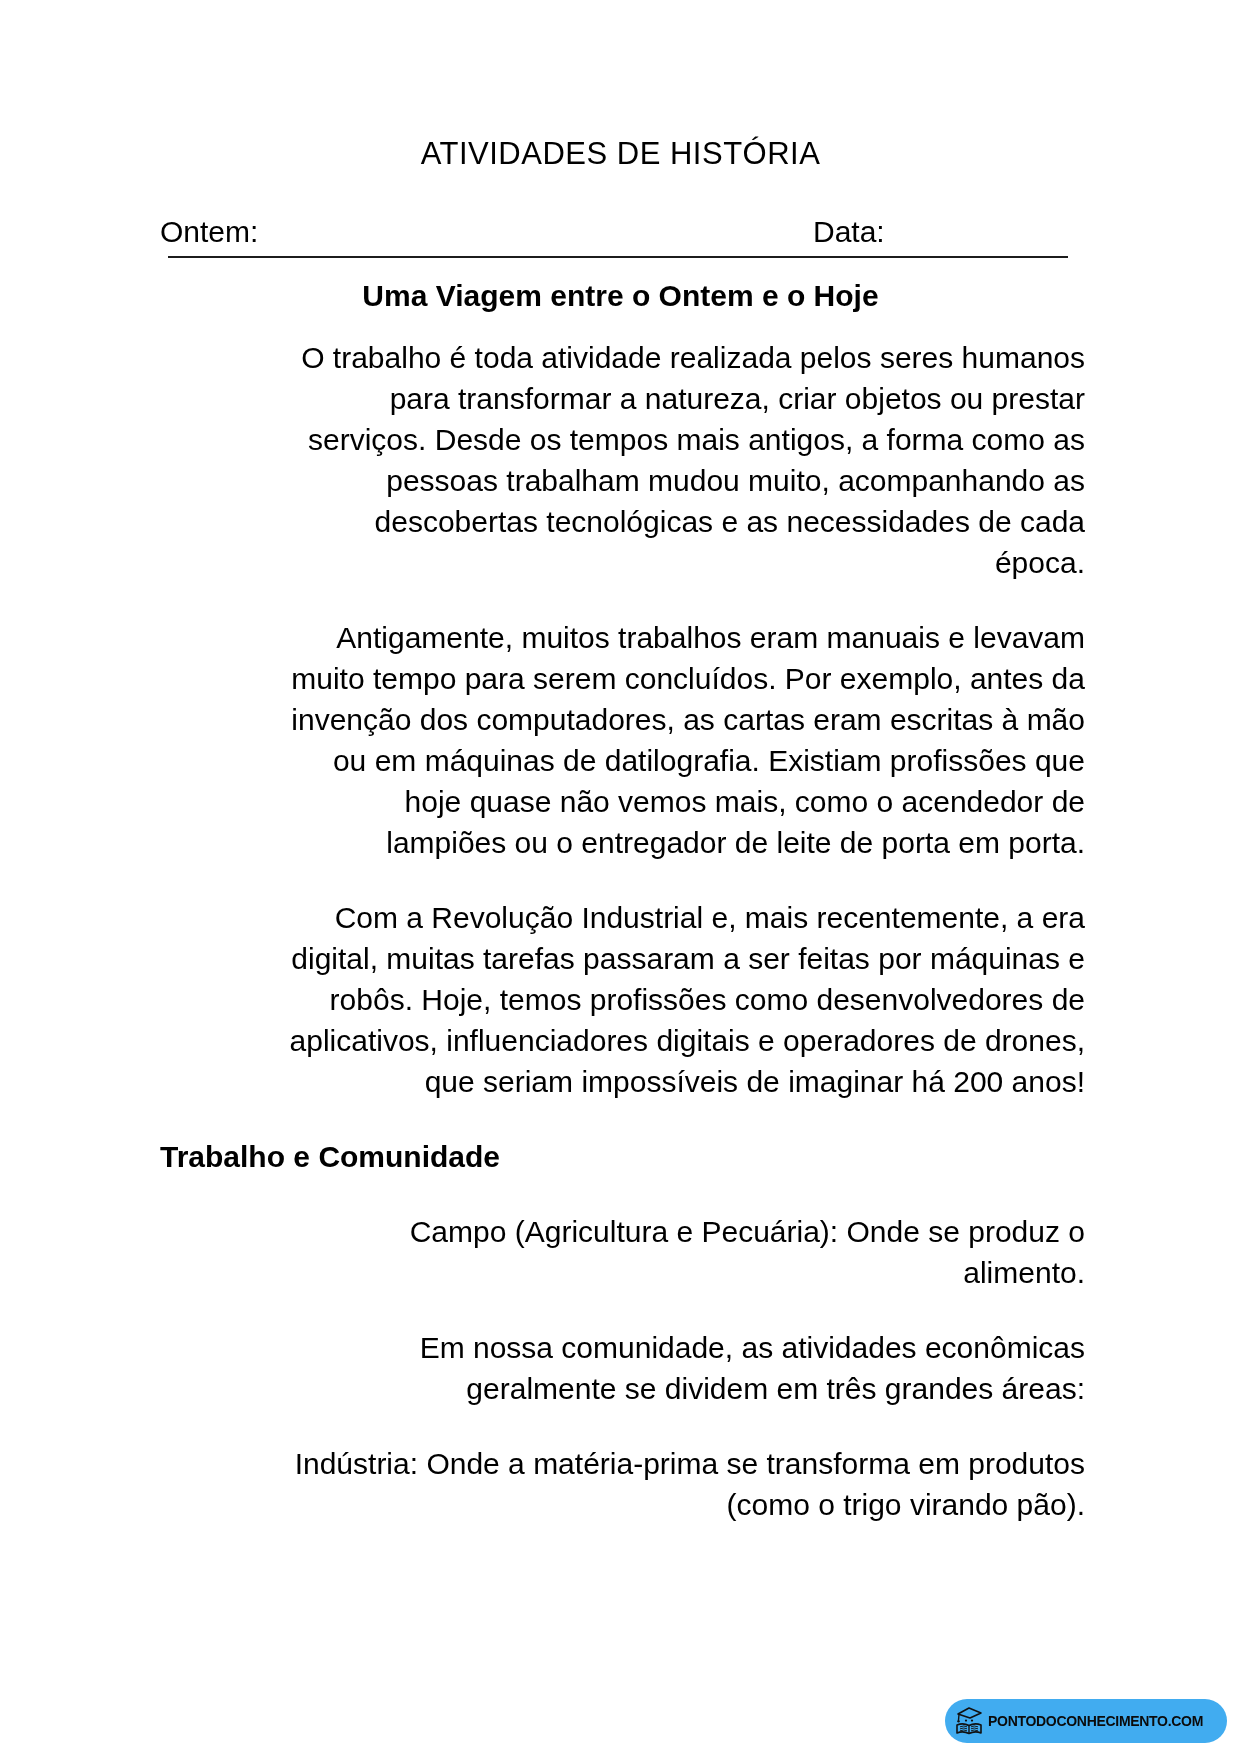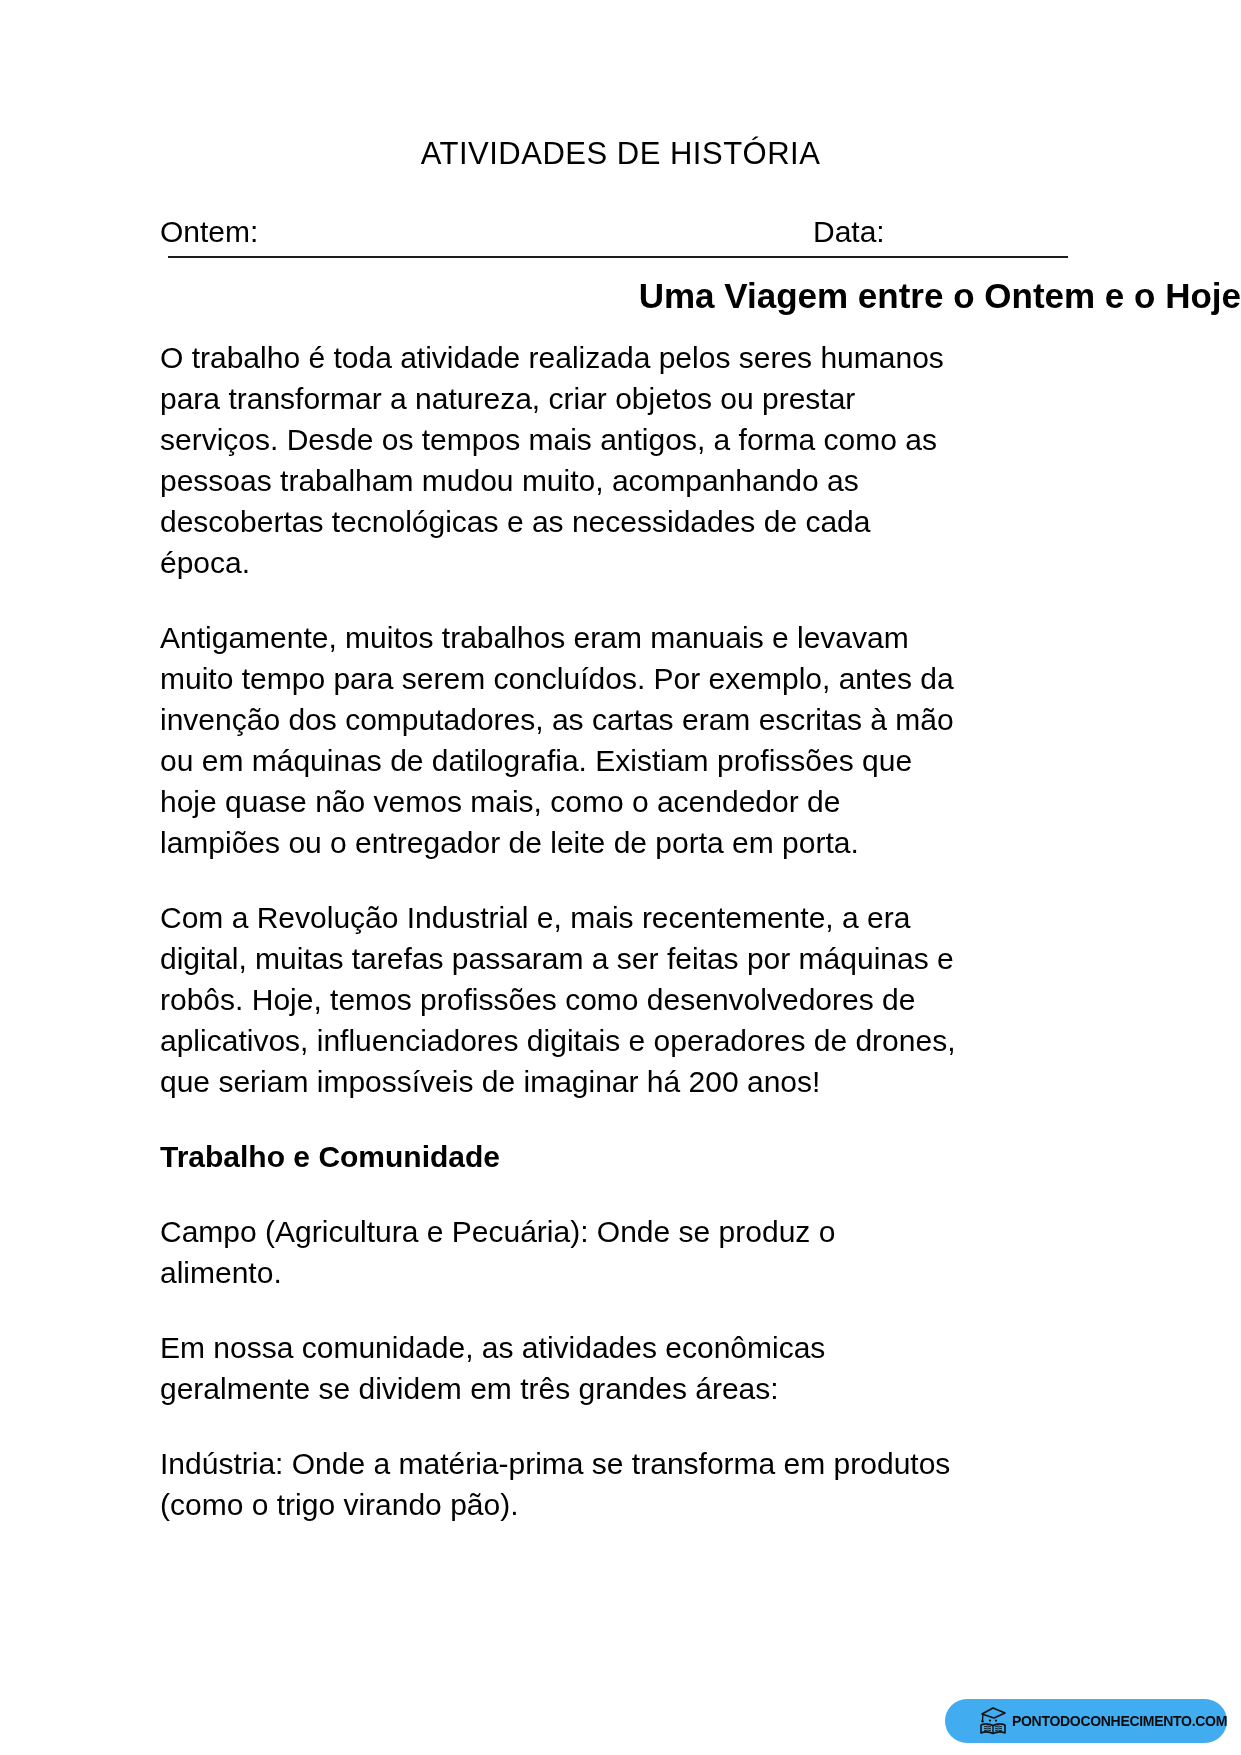--- a/index.html
+++ b/index.html
@@ -44,55 +44,54 @@
     left: 168px;
     width: 900px;
     height: 2px;
     background: #1c1c1c;
   }
   .doc-subtitle {
     position: absolute;
     top: 276px;
     left: 0;
     width: 100%;
-    text-align: right;
-    font-size: 35px;
+    text-align: center;
+    font-size: 30px;
     font-weight: 700;
     line-height: 40px;
   }
   .body-area {
     position: absolute;
     top: 337px;
     left: 160px;
     width: 925px;
   }
   .para, .heading {
     white-space: pre-line;
     font-size: 30px;
     line-height: 41px;
     margin: 0 0 34px 0;
   }
   .heading {
     font-weight: 700;
   }
-  .para { font-weight: 400; }
+  .para { font-weight: 400; text-align: right; }
   .footer-badge {
     position: absolute;
     left: 945px;
     top: 1699px;
     width: 282px;
     height: 44px;
     background: #41acf0;
     border-radius: 22px;
     display: flex;
     align-items: center;
     padding-left: 7px;
     text-decoration: none;
     cursor: pointer;
-    justify-content: flex-end;
   }
   .badge-logo {
     width: 34px;
     height: 32px;
     flex: 0 0 auto;
     display: inline-block;
   }
   .badge-text {
     font-size: 14px;
     font-weight: 700;

